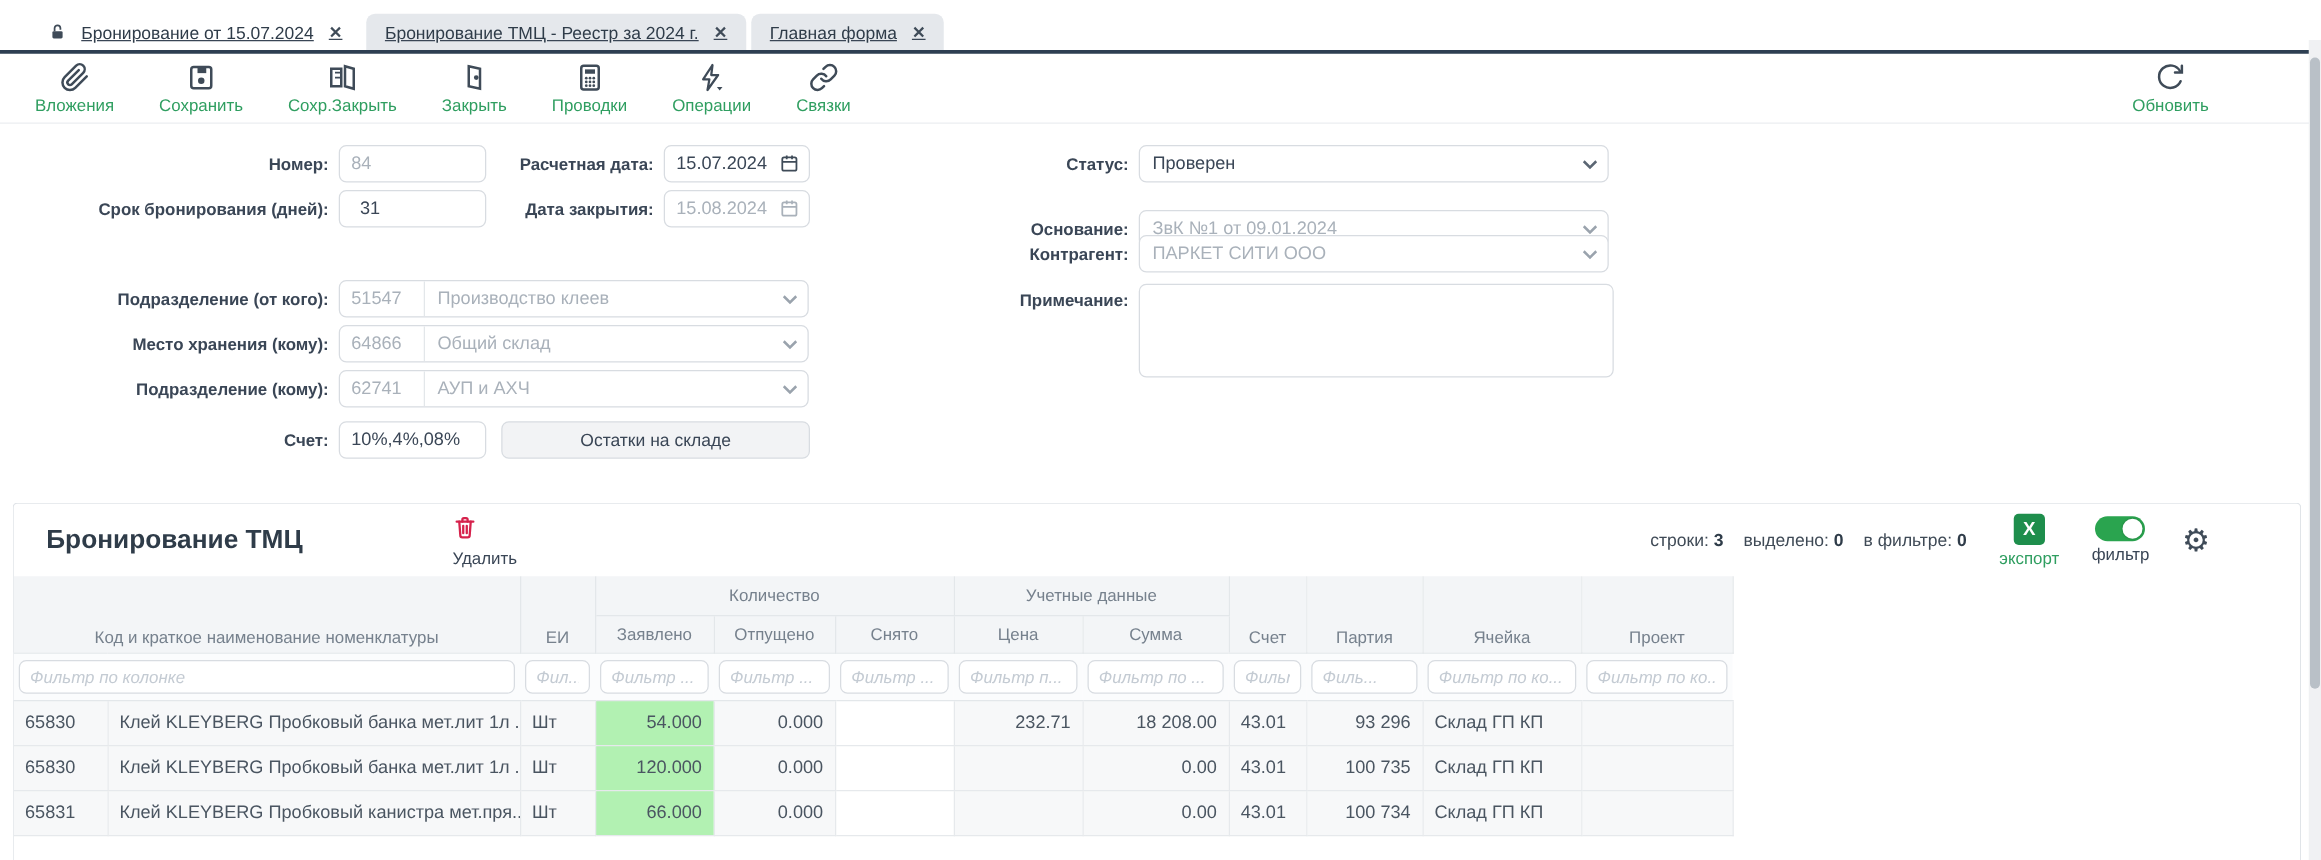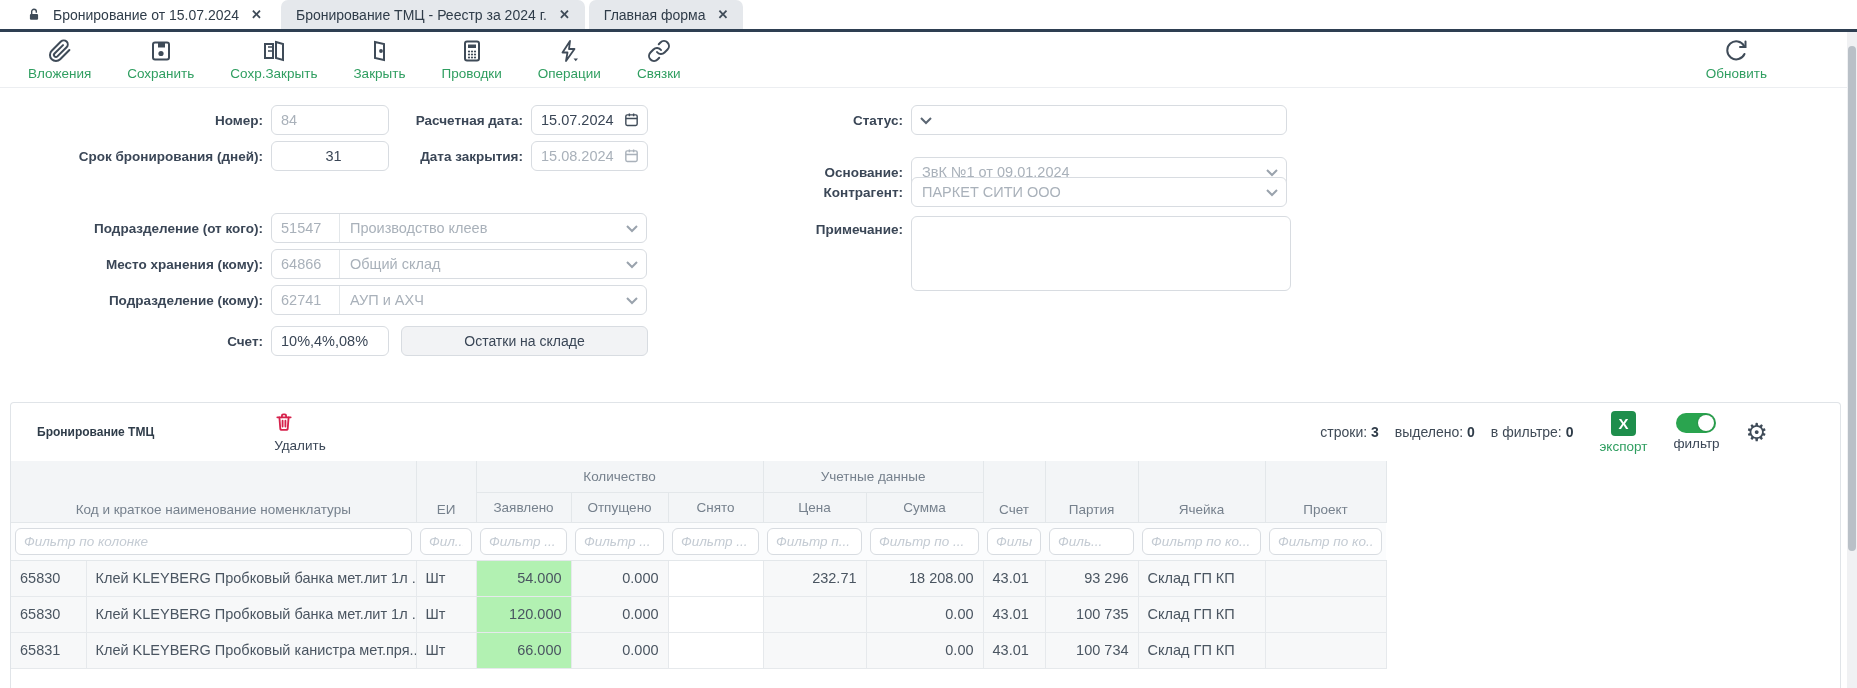--- a/index.html
+++ b/index.html
@@ -1,21 +1,21 @@
 <!DOCTYPE html>
 <html><head>
 <meta charset="utf-8">
 <style>
   * { box-sizing: border-box; margin: 0; padding: 0; }
   html,body { width:1857px; height:688px; overflow:hidden; background:#fff;
     font-family:"Liberation Sans", sans-serif; color:#3a4656; }
 
   
-  .tabbar{ height:32px; background:#fff; display:flex; align-items:flex-end;
-    padding-left:12px; gap:4px; border-bottom:3px solid #2e3f52; }
+  .tabbar{ height:43px; background:#fff; display:flex; align-items:flex-end;
+    padding-left:24px; gap:4px; border-bottom:3px solid #2e3f52;text-decoration:underline; }
   .tab{ height:29px; display:flex; align-items:center; gap:12px; padding:0 15px;
     background:#e5e8ec; border-radius:7px 7px 0 0; font-size:14px; color:#2f3c49; cursor:default; }
   .tab.active{ background:#fff; }
   .tab .x{ font-size:13px; font-weight:bold; color:#3f4b58; }
   .tab svg{ display:block; }
 
   
   .toolbar{ height:56px; display:flex; align-items:center; padding:0 28px;
     border-bottom:1px solid #eceef1; }
   .tbtn{ display:flex; flex-direction:column; align-items:center; gap:3px;
@@ -24,42 +24,42 @@
   .tbtn svg{ display:block; }
   .tbtn.right{ margin-left:auto; margin-right:62px; }
 
   
   .form{ position:relative; height:314px; }
   .frow{ position:absolute; height:30px; display:flex; align-items:center; }
   .flabel{ font-weight:bold; font-size:13.5px; color:#3a4656; text-align:right; }
   .inp{ height:30px; border:1px solid #d8dce1; border-radius:6px; background:#fff;
     font-family:inherit; font-size:14.5px; color:#3a4656; padding:0 9px; outline:none; }
   .inp.muted{ color:#a9b1ba; }
-  .inp.ralign{ text-align:center;padding-left:16px; }
+  .inp.ralign{ text-align:left;padding-left:16px; }
   .datewrap{ position:relative; }
   .datewrap .cal{ position:absolute; right:8px; top:6px; }
   .datewrap .inp{ width:100%; padding-right:30px; }
   .lookup{ display:flex; align-items:center; height:30px; border:1px solid #d8dce1;
     border-radius:6px; background:#fff; overflow:hidden; }
   .lookup .code{ width:68px; align-self:stretch; display:flex; align-items:center;
     padding:0 9px; border-right:1px solid #e3e7ea; color:#a9b1ba; font-size:14.5px; }
   .lookup .val{ flex:1; padding:0 10px; font-size:14.5px; color:#a9b1ba;
     white-space:nowrap; overflow:hidden; }
   .lookup .val.dark{ color:#3a4656; }
   .lookup .chev{ width:28px; display:flex; justify-content:center; }
   .btn{ height:30px; border:1px solid #d8dce1; border-radius:6px; background:#f2f3f5;
     font-family:inherit; font-size:14px; color:#3a4656; cursor:default; }
   textarea.note{ position:absolute; resize:none; border:1px solid #d8dce1; border-radius:6px;
     outline:none; font-family:inherit; font-size:14px; padding:6px 9px; color:#3a4656; }
 
   
   .panel{ position:absolute; left:10px; right:16px; top:402px; bottom:0;
     border:1px solid #e0e4e8; border-bottom:none; border-radius:4px 4px 0 0; background:#fff; }
   .gridbar{ height:58px; display:flex; align-items:center; padding:0 26px; }
-  .gtitle{ font-size:12px; font-weight:bold; color:#2f3c49; }
+  .gtitle{ font-size:21px; font-weight:bold; color:#2f3c49; }
   .gdel{ display:flex; flex-direction:column; gap:2px; margin-left:120px; cursor:default; }
   .gdel .lbl{ font-size:13.5px; color:#3a4656; }
   .gright{ margin-left:auto; display:flex; align-items:center; gap:26px; margin-right:46px; }
   .stats{ display:flex; align-items:center; gap:16px; font-size:14px; color:#3f4a56; }
   .stats b{ color:#2f3c49; }
   .vcol{ display:flex; flex-direction:column; align-items:center; gap:3px; cursor:default; }
   .xlicon{ width:25px; height:25px; background:#1e8e4c; border-radius:4px; color:#fff;
     font-weight:bold; font-size:15px; display:flex; align-items:center; justify-content:center; }
   .vcol .grn{ font-size:13.5px; color:#2f9e60; }
   .vcol .drk{ font-size:13.5px; color:#3a4656; }
@@ -216,20 +216,21 @@
             <rect x="4" y="5.5" width="16" height="15" rx="2"></rect>
             <path d="M4 10.5h16M9 3.5v4M15 3.5v4"></path>
           </svg>
       </span>
     </span>
   </div>
 
   <div class="frow" style="top:17px; left:748px;">
     <span class="flabel" style="width:155px; margin-right:8px;">Статус:</span>
     <div class="lookup" style="width:376px;">
+      <span class="val dark">Проверен</span>
       <span class="chev">
         <svg width="14" height="12" viewBox="0 0 14 12" fill="none" stroke="#5b6673" stroke-width="2">
             <polyline points="2,4 7,9 12,4"></polyline>
           </svg>
       </span>
     </div>
   </div>
 
   <div class="frow" style="top:53px; left:10px;">
     <span class="flabel" style="width:253px; margin-right:8px;">Срок бронирования (дней):</span>

